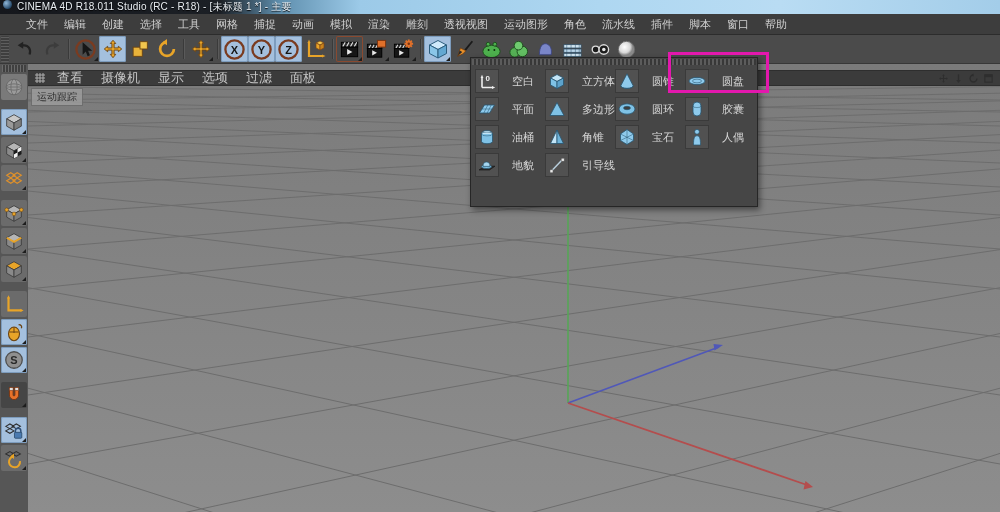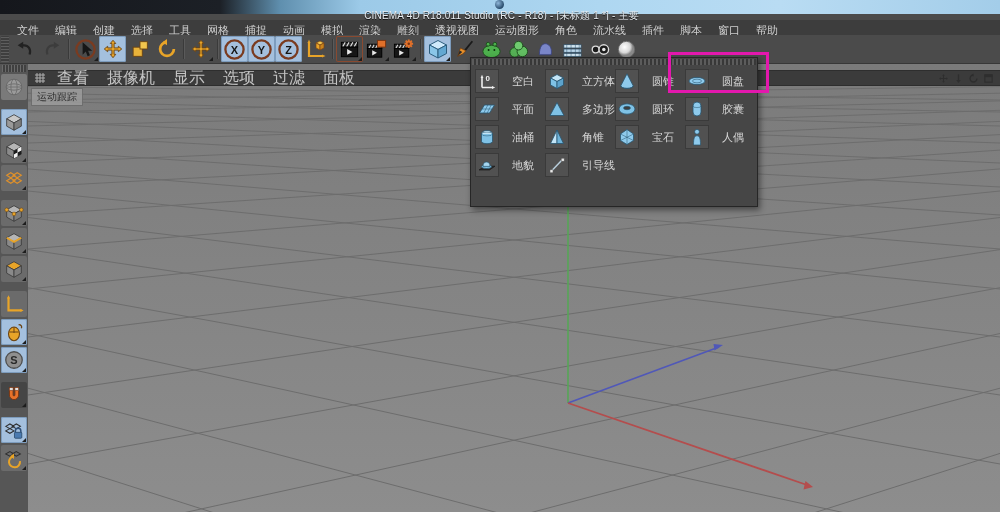--- a/index.html
+++ b/index.html
@@ -2,28 +2,28 @@
 <html><head>
 <meta charset="utf-8">
 <style>
   html,body{margin:0;padding:0;background:#2a2a2a;}
   *{box-sizing:border-box;font-family:"Liberation Sans","DejaVu Sans",sans-serif;}
   .window{position:relative;width:1000px;height:512px;overflow:hidden;background:#4b4b4b;}
 
   
   .titlebar{position:absolute;left:0;top:0;width:1000px;height:14px;
     background:linear-gradient(90deg,#15171c 0%,#1c2026 22%,#5f8fae 28%,#9ccae8 36%,#aed7f1 60%,#b9dcf3 78%,#a3cde9 100%);
-    display:flex;align-items:center;padding-left:3px;flex-direction:column;}
+    display:flex;align-items:flex-start;padding-left:3px;}
   .app-icon{width:9px;height:9px;border-radius:50%;
     background:radial-gradient(circle at 35% 35%,#8fb6d8,#274a6b 70%,#12243a);margin-right:5px;flex:0 0 auto;}
   .title-text{font-size:10px;color:#e9eef3;white-space:nowrap;letter-spacing:.2px;text-shadow:0 1px 1px #000;}
 
   
-  .menubar{position:absolute;left:0;top:20px;width:1000px;height:21px;background:#3d3d3d;
-    border-bottom:1px solid #2c2c2c;display:flex;align-items:center;padding-left:9px;}
+  .menubar{position:absolute;left:0;top:14px;width:1000px;height:21px;background:#3d3d3d;
+    border-bottom:1px solid #2c2c2c;display:flex;align-items:center;padding-left:18px;}
   .menu-item{font-size:11px;color:#cfcfcf;padding:2px 8px;cursor:default;}
 
   
   .toolbar{position:absolute;left:0;top:35px;width:1000px;height:29px;background:#4b4b4b;
     border-bottom:1px solid #383838;display:flex;align-items:center;}
   .drag-handle{width:8px;height:26px;margin:0 2px 0 1px;
     background:repeating-linear-gradient(0deg,#5e5e5e 0 1px,#3e3e3e 1px 3px);border-radius:1px;}
   .tbtn{width:27px;height:26px;display:flex;align-items:center;justify-content:center;
     position:relative;border-radius:2px;flex:0 0 auto;}
   .tbtn.active{background:#a4c0de;box-shadow:inset 0 0 0 1px #7d9cbd;}
@@ -45,21 +45,21 @@
   .sbtn.dark{background:#454545;}
   .sbtn .corner{position:absolute;right:1px;bottom:1px;width:0;height:0;
     border-left:4px solid transparent;border-bottom:4px solid #1d1d1d;}
   .sgap{height:7px;flex:0 0 auto;}
 
   
   .viewport{position:absolute;left:28px;top:64px;width:972px;height:448px;
     background:linear-gradient(#7b7b7b,#8d8d8d);overflow:hidden;}
   .vp-menubar{position:absolute;left:0;top:6px;width:972px;height:16px;background:#3b3b3b;
     border-top:1px solid #2e2e2e;border-bottom:1px solid #2e2e2e;display:flex;align-items:center;padding-left:6px;}
-  .vp-item{font-size:16px;color:#c4c4c4;padding:1px 9px;}
+  .vp-item{font-size:13px;color:#c4c4c4;padding:1px 9px;}
   .vp-grid-icon{margin-right:2px;display:flex;align-items:center;}
   .vp-nav{margin-left:auto;display:flex;gap:4px;padding-right:6px;}
   .vp-nav svg{display:block;}
   .view-label{position:absolute;left:3px;top:24px;font-size:10px;color:#2e2e2e;
     background:rgba(160,160,160,.75);padding:1px 5px;border:1px solid rgba(70,70,70,.5);}
   .gridsvg{position:absolute;left:0;top:0;}
 
   
   .dropdown{position:absolute;left:470px;top:57px;width:288px;height:150px;background:#464646;
     border:1px solid #262626;box-shadow:2px 3px 6px rgba(0,0,0,.45);z-index:40;}

